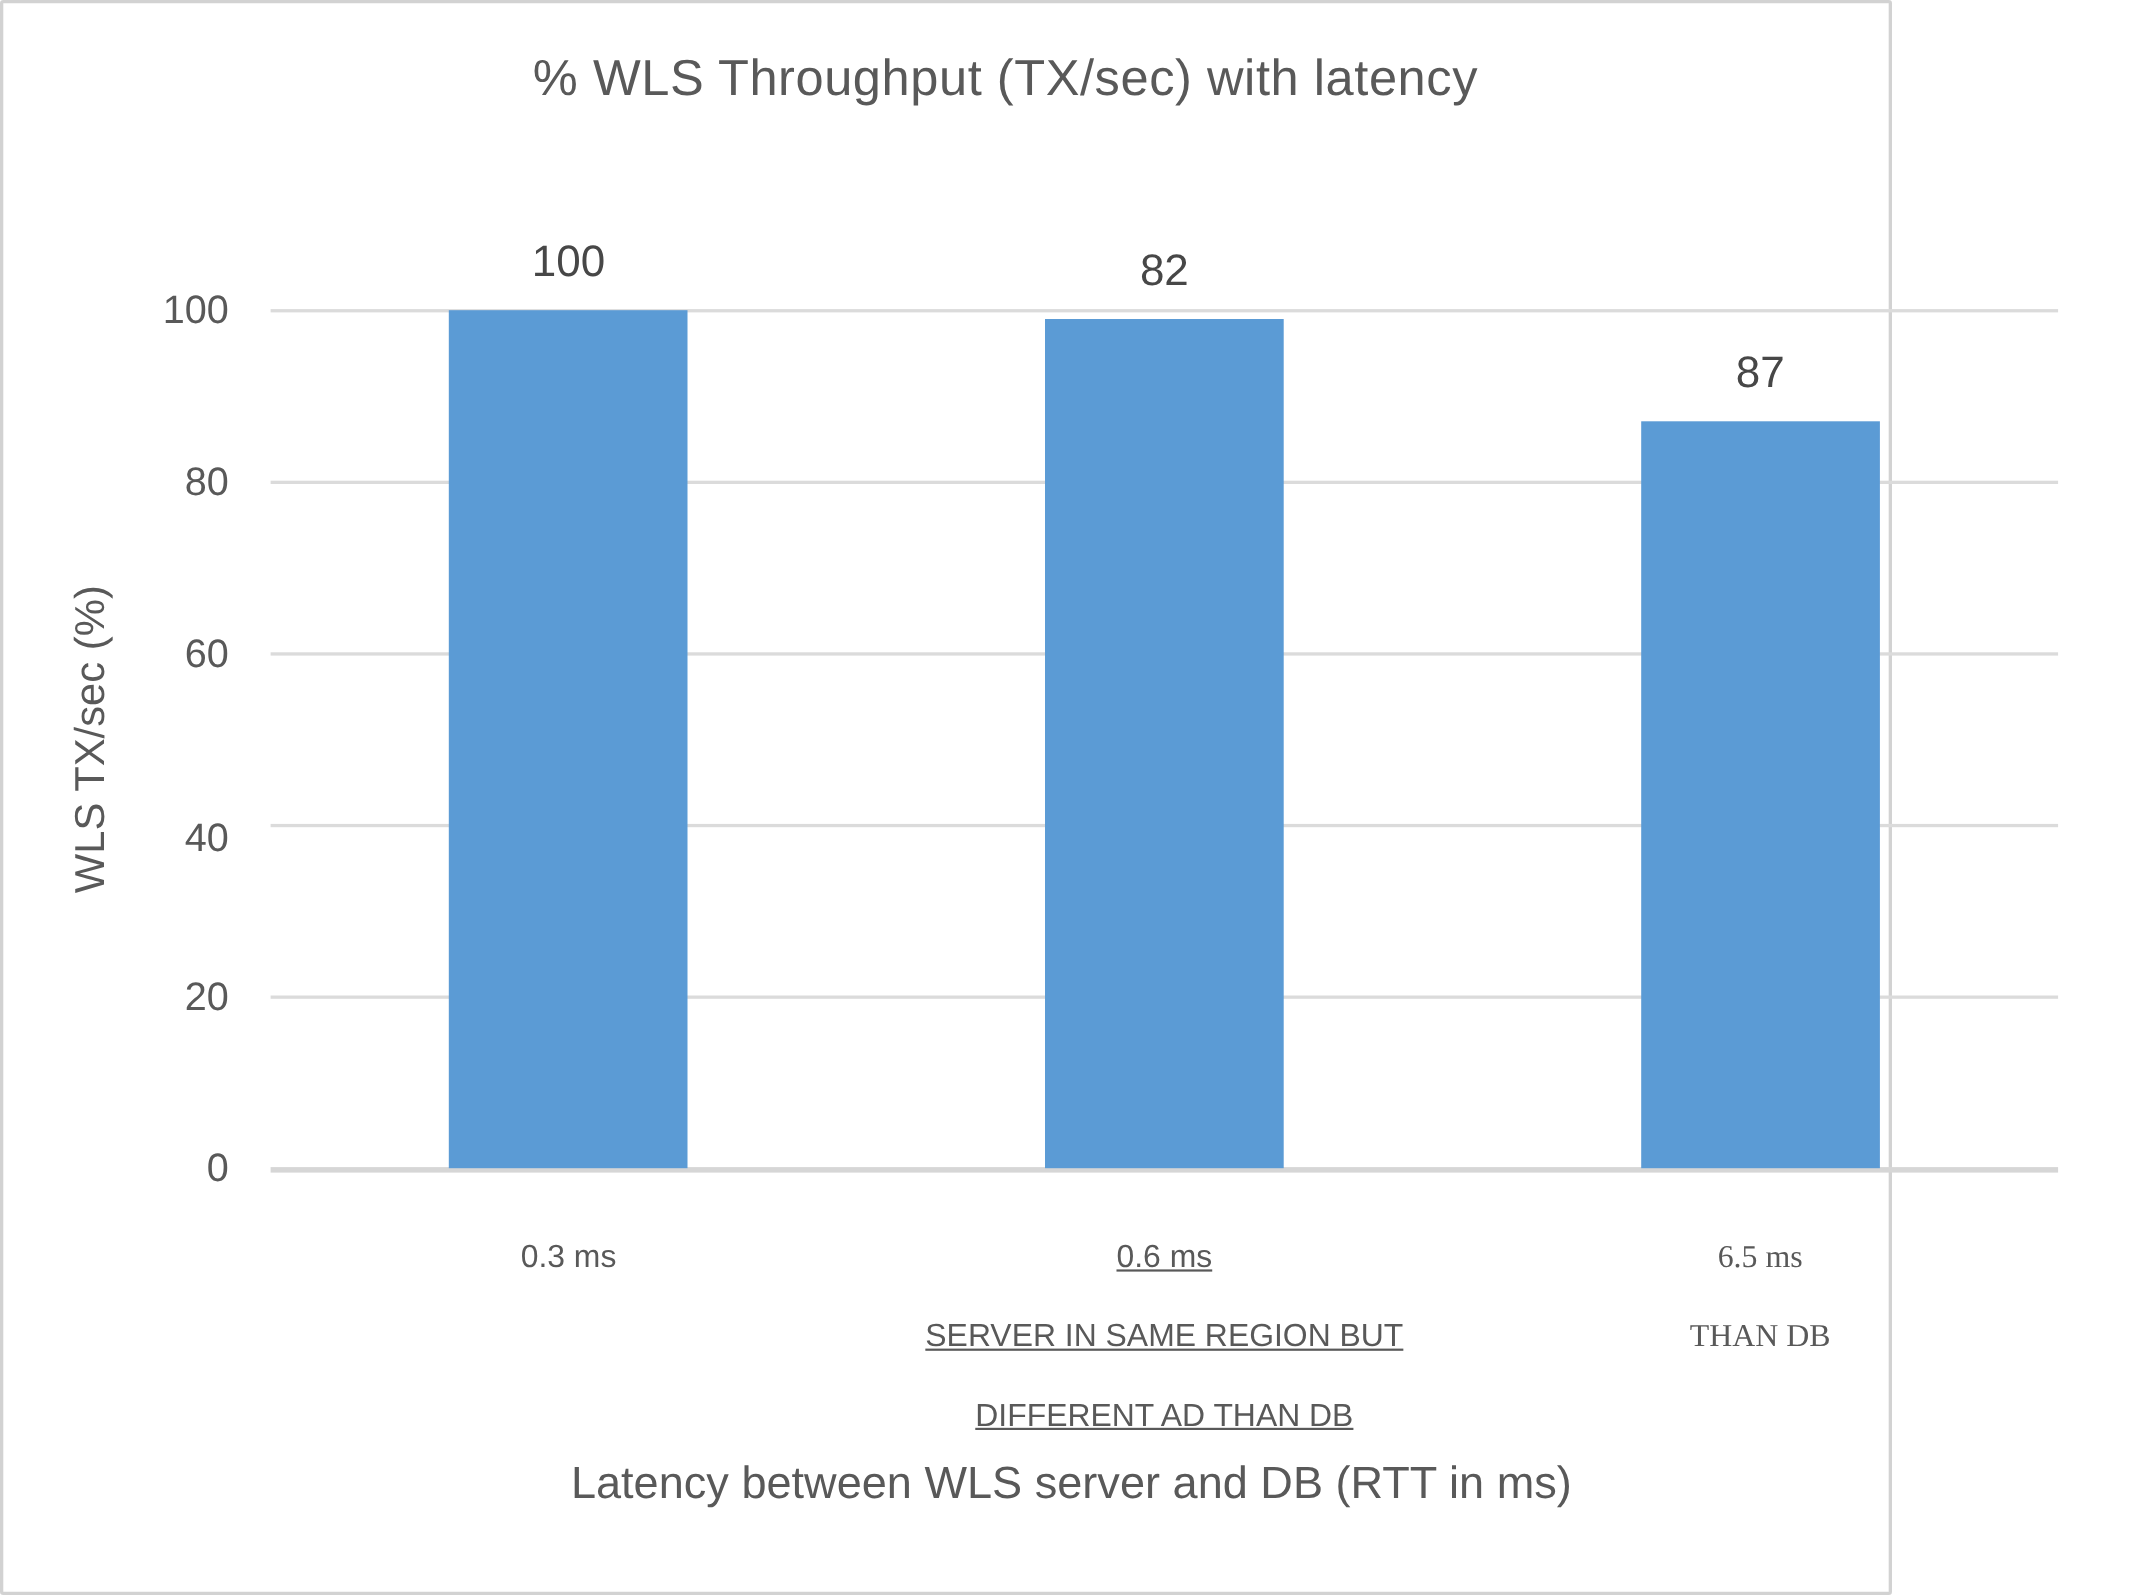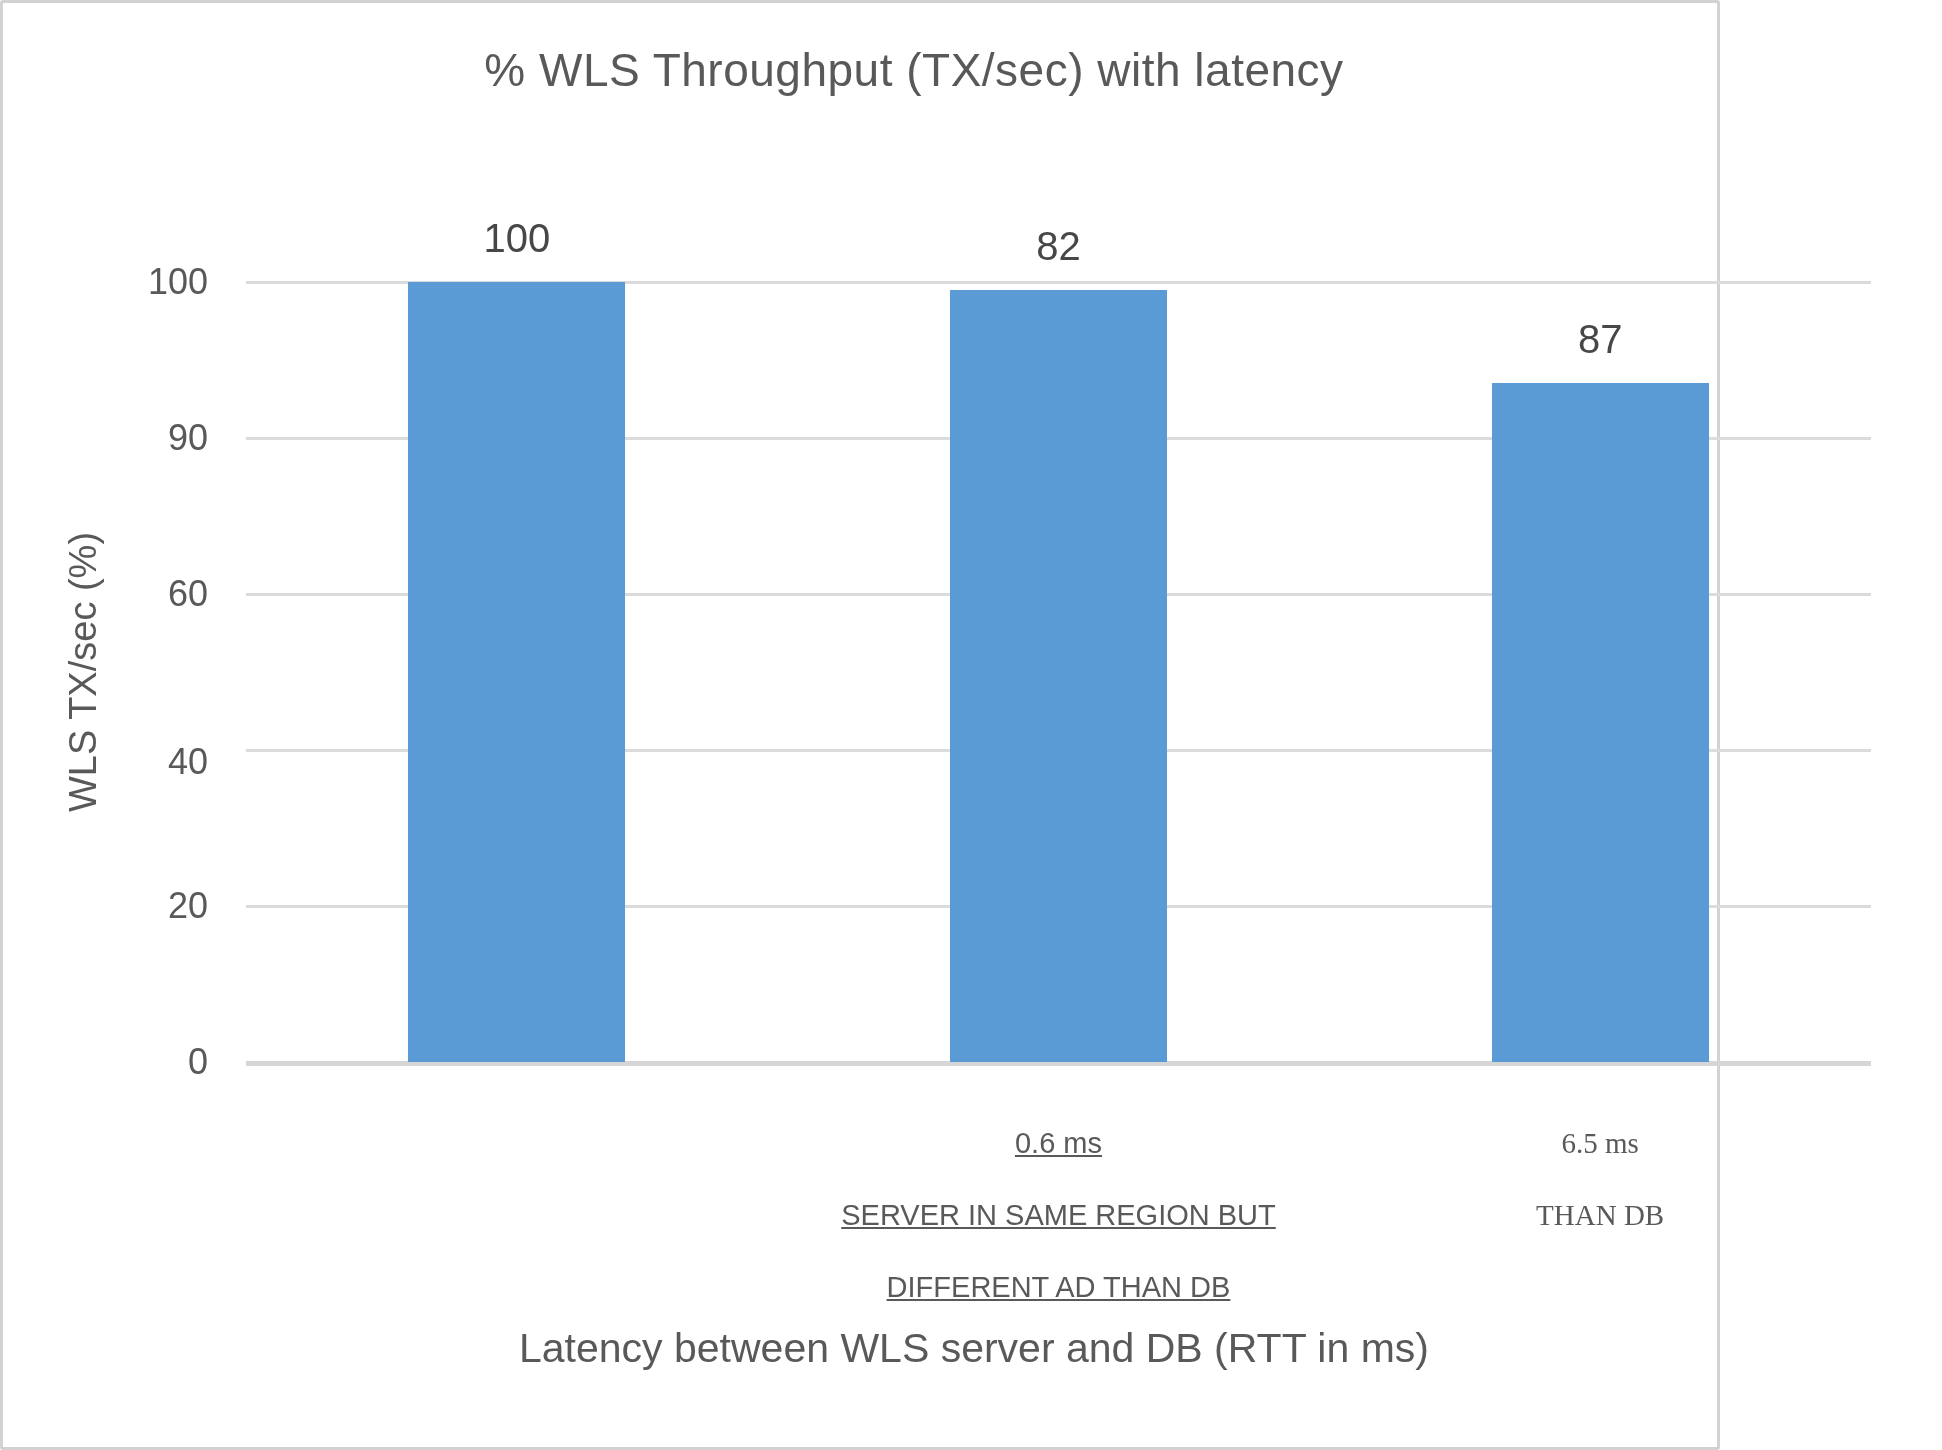--- a/index.html
+++ b/index.html
@@ -105,24 +105,25 @@
       <div class="bar" style="left: 162.333px; top: 0px; width: 217px; height: 780px; background: rgb(91, 155, 213);"></div>
       <div class="bar" style="left: 704px; top: 7.8px; width: 217px; height: 772.2px; background: rgb(91, 155, 213);"></div>
       <div class="bar" style="left: 1245.67px; top: 101.4px; width: 217px; height: 678.6px; background: rgb(91, 155, 213);"></div>
     </div>
 
   <div id="labels-layer">
       <div class="y-tick-label" style="top: 1059px;">0</div>
       <div class="y-tick-label" style="top: 903px;">20</div>
       <div class="y-tick-label" style="top: 747px; margin-top: 12px;">40</div>
       <div class="y-tick-label" style="top: 591px;">60</div>
-      <div class="y-tick-label" style="top: 435px;">90</div>
+      <div class="y-tick-label" style="top: 435px;">80</div>
       <div class="y-tick-label" style="top: 279px;">100</div>
       <div class="bar-value-label" style="left: 363.833px; top: 211px;">100</div>
       <div class="category-label" style="left: 513.833px;">
+        <div>0.3 ms</div>
       </div>
       <div class="bar-value-label" style="left: 905.5px; top: 218.8px;">82</div>
       <div class="category-label" style="left: 1055.5px; text-decoration: underline;">
         <div>0.6 ms</div>
         <div>SERVER IN SAME REGION BUT</div>
         <div>DIFFERENT AD THAN DB</div>
       </div>
       <div class="bar-value-label" style="left: 1447.17px; top: 312.4px;">87</div>
       <div class="category-label" style="left: 1597.17px; font-family: Liberation Serif, serif;">
         <div>6.5 ms</div>

